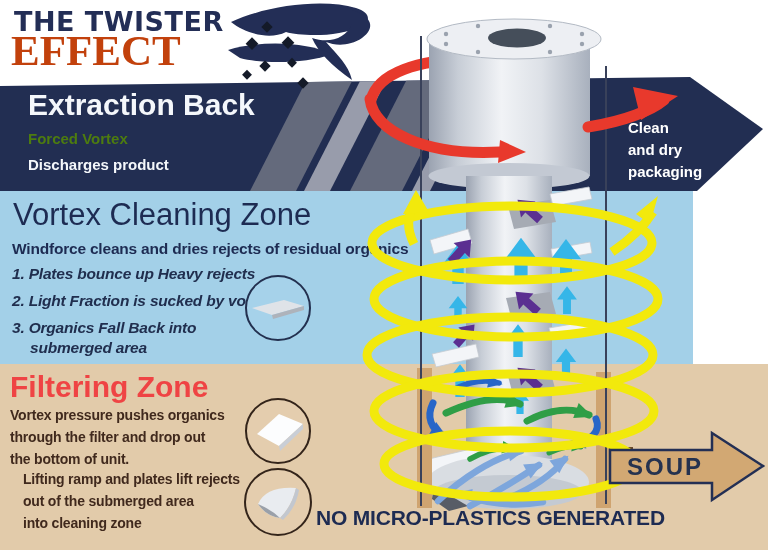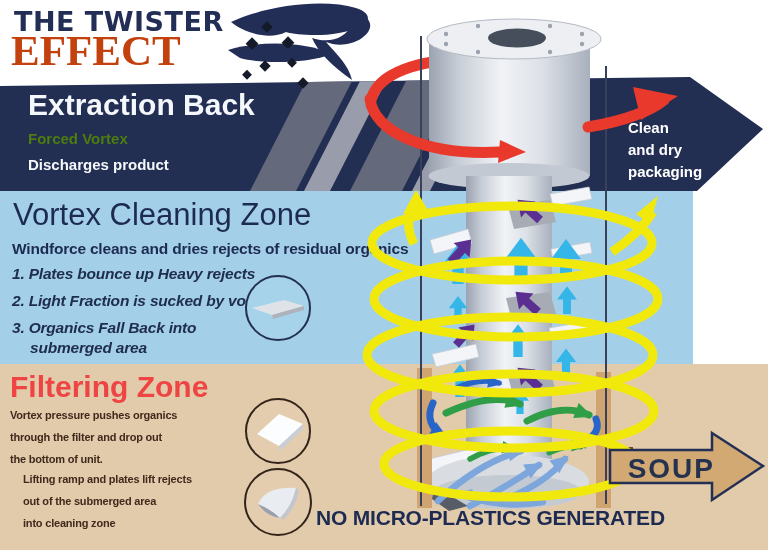--- a/index.html
+++ b/index.html
@@ -27,25 +27,25 @@
   .ez-s2{left:28px;top:156px;font-size:15px;font-weight:bold;color:#f4f7fb;}
   .ez-out{left:628px;top:117px;font-size:15px;font-weight:bold;color:#ffffff;line-height:22px;}
   
   .vz-title{left:13px;top:197px;font-size:31px;font-weight:normal;color:#1d2b52;}
   .vz-sub{left:12px;top:240px;font-size:15.5px;font-weight:bold;color:#1d2b52;letter-spacing:-.2px;}
   .vz-step{font-size:15.5px;font-weight:bold;font-style:italic;color:#202e4e;letter-spacing:-.2px;}
   .vs1{left:12px;top:265px;text-align:right;} .vs2{left:12px;top:292px;} .vs3{left:12px;top:319px;}
   .vs4{left:30px;top:339px;}
   
   .fz-title{left:10px;top:370px;font-size:30px;font-weight:bold;color:#ef4444;text-align:center;}
-  .fz-p{font-size:11px;font-weight:bold;color:#40291d;letter-spacing:-.2px;line-height:22px;}
+  .fz-p{font-size:14px;font-weight:bold;color:#40291d;letter-spacing:-.2px;line-height:22px;}
   .fp1{left:10px;top:404px;} .fp2{left:10px;top:468px;margin-left:13px;}
   
   .nmp{left:316px;top:506px;font-size:21px;font-weight:bold;color:#1d2b52;letter-spacing:-.2px;text-align:right;}
-  .soup{left:627px;top:453px;width:88px;text-align:right;font-size:28px;font-weight:bold;
+  .soup{left:627px;top:453px;width:88px;text-align:left;font-size:24px;font-weight:bold;
         color:#25324f;letter-spacing:2px;}
   
   .circ{border-radius:50%;display:flex;align-items:center;justify-content:center;}
   .c1{left:245px;top:275px;width:62px;height:62px;border:2px solid #23304f;background:#a6d2ea;}
   .c2{left:245px;top:398px;width:62px;height:62px;border:2px solid #33241a;background:#e4cdae;}
   .c3{left:244px;top:468px;width:64px;height:64px;border:2px solid #33241a;background:#e4cdae;}
   .art{left:0;top:0;width:768px;height:550px;pointer-events:none;}
   .z1{z-index:1}.z2{z-index:2}.z4{z-index:4}.z5{z-index:5}
 </style>
 </head>

